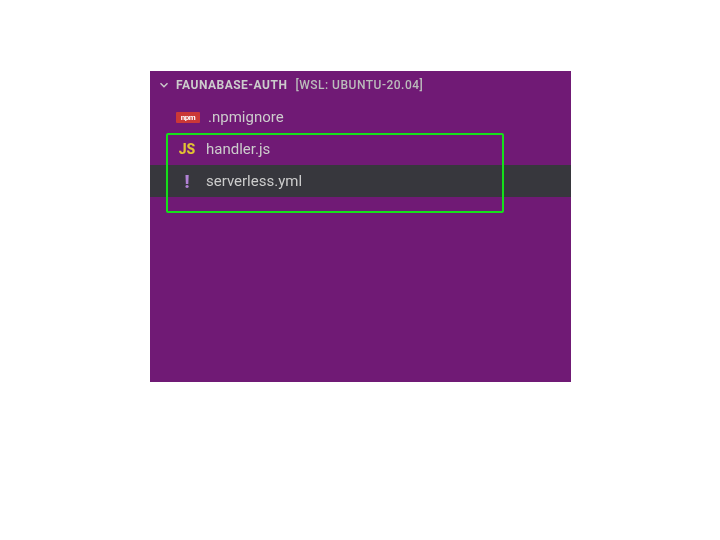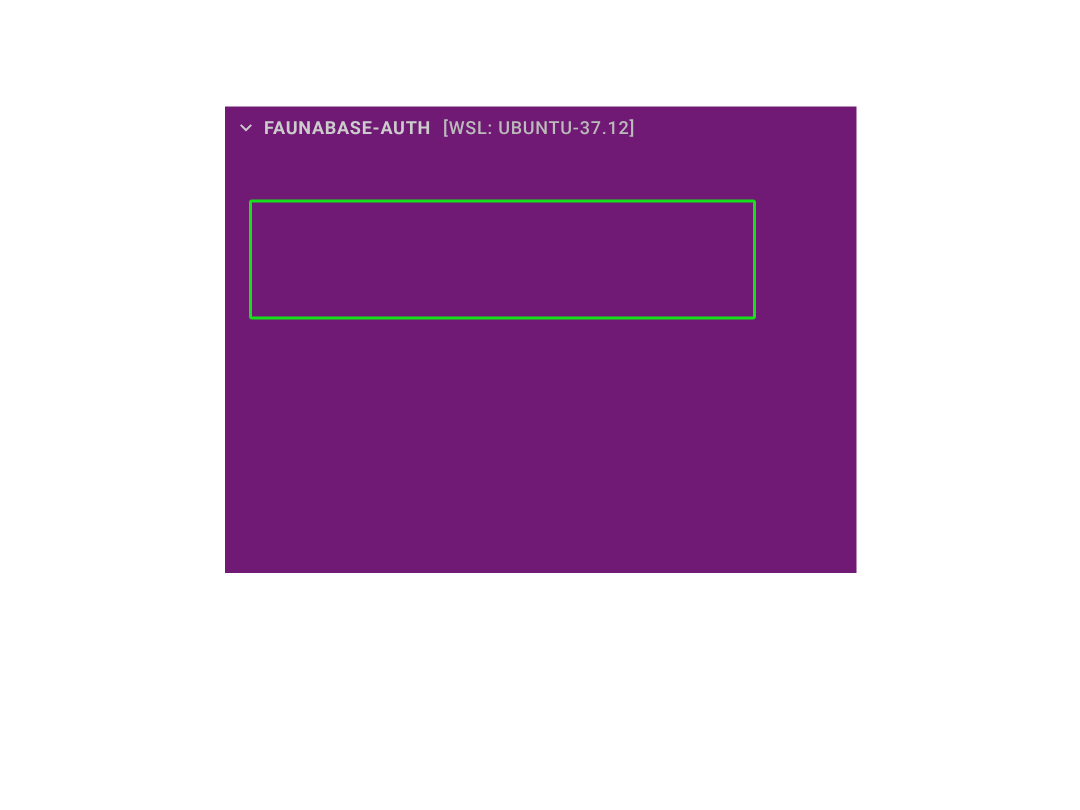--- a/index.html
+++ b/index.html
@@ -106,19 +106,37 @@
 
 <div class="panel">
 
   <div class="header">
     <span class="chevron">
       <svg viewBox="0 0 16 16" fill="none" stroke="currentColor" stroke-width="1.6">
           <polyline points="4,6 8,10 12,6"></polyline>
         </svg>
     </span>
     <span>FAUNABASE-AUTH</span>
-    <span class="header-suffix">[WSL: UBUNTU-37.12]</span>
+    <span class="header-suffix">[WSL: UBUNTU-20.04]</span>
   </div>
 
+  <div class="files">
+
+    <div class="file-row">
+      <span class="icon icon-npm">npm</span>
+      <span>.npmignore</span>
+    </div>
+
+    <div class="file-row">
+      <span class="icon icon-js">JS</span>
+      <span>handler.js</span>
+    </div>
+
+    <div class="file-row selected">
+      <span class="icon icon-yaml">!</span>
+      <span>serverless.yml</span>
+    </div>
+
+  </div>
 
   <div class="highlight-box"></div>
 
 </div>
 
 </body></html>

